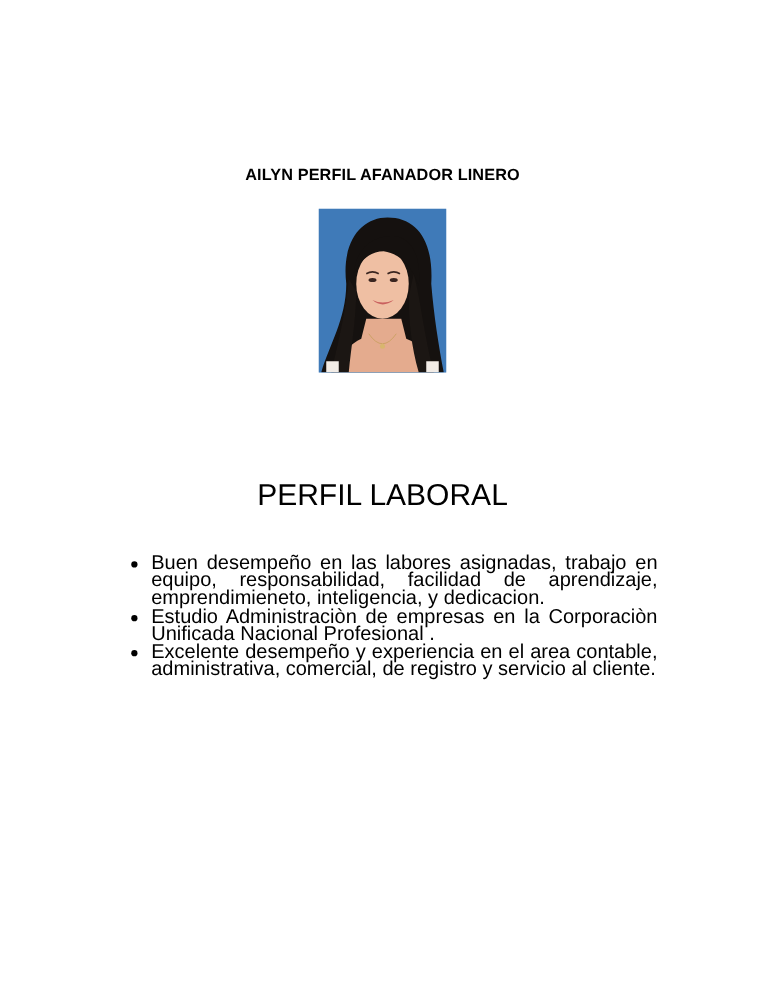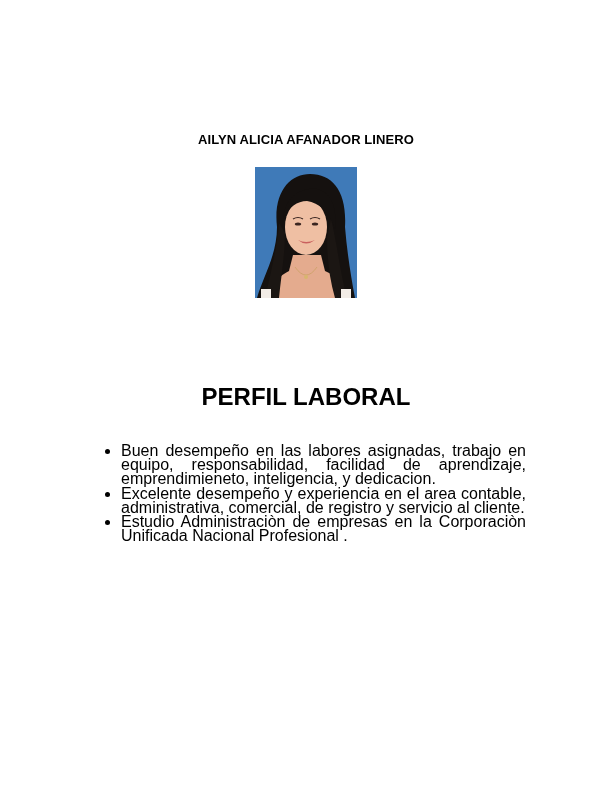--- a/index.html
+++ b/index.html
@@ -34,21 +34,21 @@
       overflow: hidden;
       background: #3f7ab8;
     }
     .photo svg { display: block; }
     .section-title {
       position: absolute;
       left: 0;
       top: 383px;
       width: 612px;
       text-align: center;
-      font-weight: bold;
+      font-weight: normal;
       font-size: 24px;
     }
     .bullets {
       position: absolute;
       left: 103px;
       top: 444px;
       width: 423px;
       margin: 0;
       padding: 0;
       list-style: none;
@@ -66,21 +66,21 @@
       top: 5px;
       width: 5px;
       height: 5px;
       border-radius: 50%;
       background: #000;
     }
   </style>
 </head>
 <body>
 
-<div class="name-title">AILYN ALICIA AFANADOR LINERO</div>
+<div class="name-title">AILYN PERFIL AFANADOR LINERO</div>
 
 <div class="photo">
   <svg width="102" height="131" viewBox="0 0 102 131">
     <rect x="0" y="0" width="102" height="131" fill="#3f7ab8"></rect>
 
     <path d="M22 60 C18 25 35 7 55 7 C78 7 92 25 90 60 C92 85 96 110 100 131 L2 131 C8 110 22 88 22 60 Z" fill="#15110f"></path>
 
     <path d="M38 88 L66 88 L70 104 C80 108 88 116 92 131 L12 131 C16 116 26 108 34 104 Z" fill="#e4ab8e"></path>
 
     <ellipse cx="51" cy="60" rx="21" ry="28" fill="#efbfa3"></ellipse>
@@ -108,19 +108,19 @@
 
 <div class="section-title">PERFIL LABORAL</div>
 
 <ul class="bullets">
   <li>
     <span class="bullet-dot"></span>
     <span>Buen desempeño en las labores asignadas, trabajo en equipo, responsabilidad, facilidad de aprendizaje, emprendimieneto, inteligencia, y dedicacion.</span>
   </li>
   <li>
     <span class="bullet-dot"></span>
-    <span>Excelente desempeño y experiencia en el area contable, administrativa, comercial, de registro y servicio al cliente.</span>
+    <span>Estudio Administraciòn de empresas en la Corporaciòn Unificada Nacional Profesional .</span>
   </li>
   <li>
     <span class="bullet-dot"></span>
-    <span>Estudio Administraciòn de empresas en la Corporaciòn Unificada Nacional Profesional .</span>
+    <span>Excelente desempeño y experiencia en el area contable, administrativa, comercial, de registro y servicio al cliente.</span>
   </li>
 </ul>
 
 </body></html>

